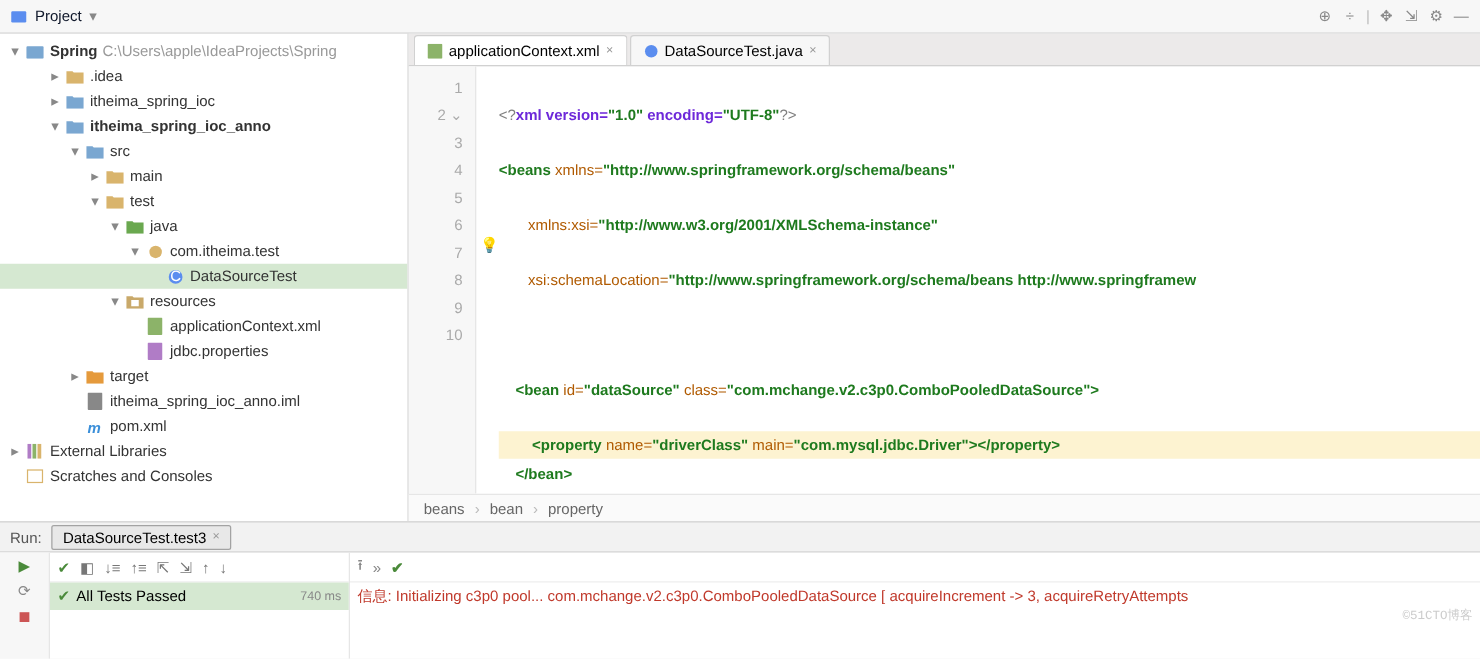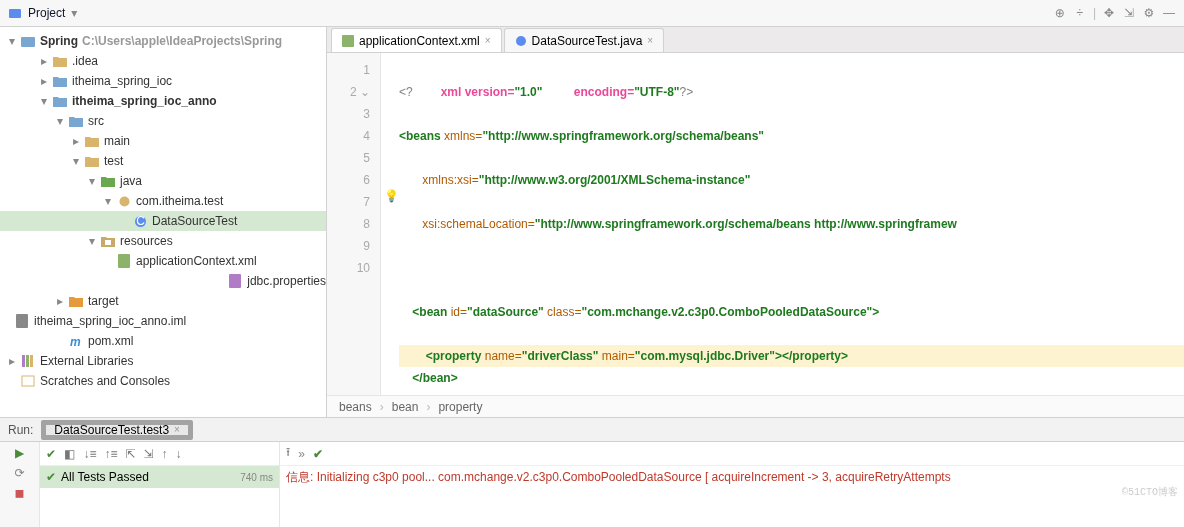--- a/index.html
+++ b/index.html
@@ -9,42 +9,42 @@
 .topbar .sep { color: #bbb; }
 .topbar .ico { width: 14px; height: 14px; display: inline-flex; align-items: center; justify-content: center; color: #888; }
 .main { flex: 1; display: flex; min-height: 0; }
 .project { width: 327px; background: #fff; border-right: 1px solid #d1d1d1; display: flex; flex-direction: column; }
 .tree { flex: 1; overflow: auto; padding: 4px 0; }
 .node { display: flex; align-items: center; height: 20px; padding-left: 0; white-space: nowrap; cursor: default; }
 .node .chev { width: 12px; display: inline-flex; justify-content: center; color: #888; margin-right: 2px; }
 .node .ico { width: 16px; height: 16px; display: inline-flex; align-items: center; justify-content: center; margin-right: 4px; }
 .node .lbl { color: #333; }
 .node.bold .lbl { font-weight: bold; }
-.node .path { color: #999; margin-left: 4px; font-weight: bold; }
+.node .path { color: #999; margin-left: 4px; }
 .node.sel { background: #d5e8d1; }
 .editor { flex: 1; display: flex; flex-direction: column; background: #fff; min-width: 0; }
 .tabs { height: 26px; background: #eceaea; border-bottom: 1px solid #d1d1d1; display: flex; align-items: flex-end; padding-left: 4px; }
 .tab { height: 24px; padding: 0 10px; display: flex; align-items: center; gap: 5px; border: 1px solid #d1d1d1; border-bottom: none; background: #f7f7f7; margin-right: 2px; border-radius: 3px 3px 0 0; }
 .tab.active { background: #fff; }
 .tab .close { color: #999; font-size: 10px; }
 .code-area { flex: 1; display: flex; min-height: 0; overflow: hidden; }
 .gutter { width: 54px; background: #f7f7f7; border-right: 1px solid #e6e6e6; text-align: right; padding: 6px 10px 0 0; color: #aaa; font-family: Consolas, monospace; font-size: 13px; line-height: 22px; }
 .code { flex: 1; padding: 6px 0 0 18px; font-family: Consolas, monospace; font-size: 13px; line-height: 22px; white-space: pre; overflow: hidden; }
 .code .line { height: 22px; }
 .code .hl { background: #fdf3d1; display: inline-block; width: 100%; }
 .tg-tag { color: #1e7a1e; font-weight: bold; }
 .tg-attr { color: #b05a00; font-weight: normal; }
 .tg-val { color: #1e7a1e; font-weight: bold; }
 .tg-pi { color: #808080; }
-.tg-pi b { color: #ec4899; font-weight: bold; margin-left: 28px; }
+.tg-pi b { color: #6d28d9; font-weight: bold; }
 .bulb { position: absolute; left: 384px; top: 189px; color: #d9a400; }
 .breadcrumb { height: 22px; border-top: 1px solid #e6e6e6; display: flex; align-items: center; padding: 0 12px; gap: 8px; color: #666; background: #fafafa; }
 .breadcrumb .sep { color: #bbb; }
 .runbar { height: 24px; background: #f2f2f2; border-top: 1px solid #d1d1d1; display: flex; align-items: center; padding: 0 8px; gap: 8px; }
-.runbar .tab { height: 20px; background: #e8e8e8; border: 5px solid #a3a3a3; border-radius: 2px; padding: 0 8px; }
+.runbar .tab { height: 20px; background: #e8e8e8; border: 1px solid #a3a3a3; border-radius: 2px; padding: 0 8px; }
 .runpanel { height: 86px; display: flex; border-top: 1px solid #d1d1d1; background: #fff; }
 .run-left { width: 40px; background: #f7f7f7; border-right: 1px solid #e6e6e6; display: flex; flex-direction: column; align-items: center; padding-top: 4px; gap: 6px; }
 .run-left .btn { color: #4a8a3a; }
 .run-mid { width: 240px; border-right: 1px solid #e6e6e6; }
 .run-tool { height: 24px; display: flex; align-items: center; gap: 8px; padding: 0 6px; border-bottom: 1px solid #eee; color: #777; }
 .run-status { height: 22px; background: #d5e8d1; display: flex; align-items: center; padding: 0 6px; gap: 5px; }
 .run-status .ok { color: #4a8a3a; }
 .run-status .time { margin-left: auto; color: #888; font-size: 10px; text-align: right; }
 .run-right { flex: 1; display: flex; flex-direction: column; }
 .run-summary { height: 24px; display: flex; align-items: center; gap: 8px; padding: 0 6px; border-bottom: 1px solid #eee; }
@@ -185,39 +185,39 @@
           </div>
           <div class="node" style="padding-left: 102px;">
             <span class="chev"></span>
             <span class="ico">
               <svg width="12" height="14">
                 <rect width="12" height="14" fill="#8cb369" rx="1"></rect>
               </svg>
             </span>
             <span class="lbl">applicationContext.xml</span>
           </div>
-          <div class="node" style="padding-left: 102px; justify-content: flex-end;">
+          <div class="node" style="padding-left: 102px;">
             <span class="chev"></span>
             <span class="ico">
               <svg width="12" height="14">
                 <rect width="12" height="14" fill="#b07cc6" rx="1"></rect>
               </svg>
             </span>
             <span class="lbl">jdbc.properties</span>
           </div>
           <div class="node" style="padding-left: 54px;">
             <span class="chev">▸</span>
             <span class="ico">
               <svg width="14" height="11">
                 <path d="M0 1h5l1 1h8v9H0z" fill="#e59a3c"></path>
               </svg>
             </span>
             <span class="lbl">target</span>
           </div>
-          <div class="node" style="">
+          <div class="node" style="padding-left: 54px;">
             <span class="chev"></span>
             <span class="ico">
               <svg width="12" height="14">
                 <rect width="12" height="14" fill="#888" rx="1"></rect>
               </svg>
             </span>
             <span class="lbl">itheima_spring_ioc_anno.iml</span>
           </div>
           <div class="node" style="padding-left: 54px;">
             <span class="chev"></span>

